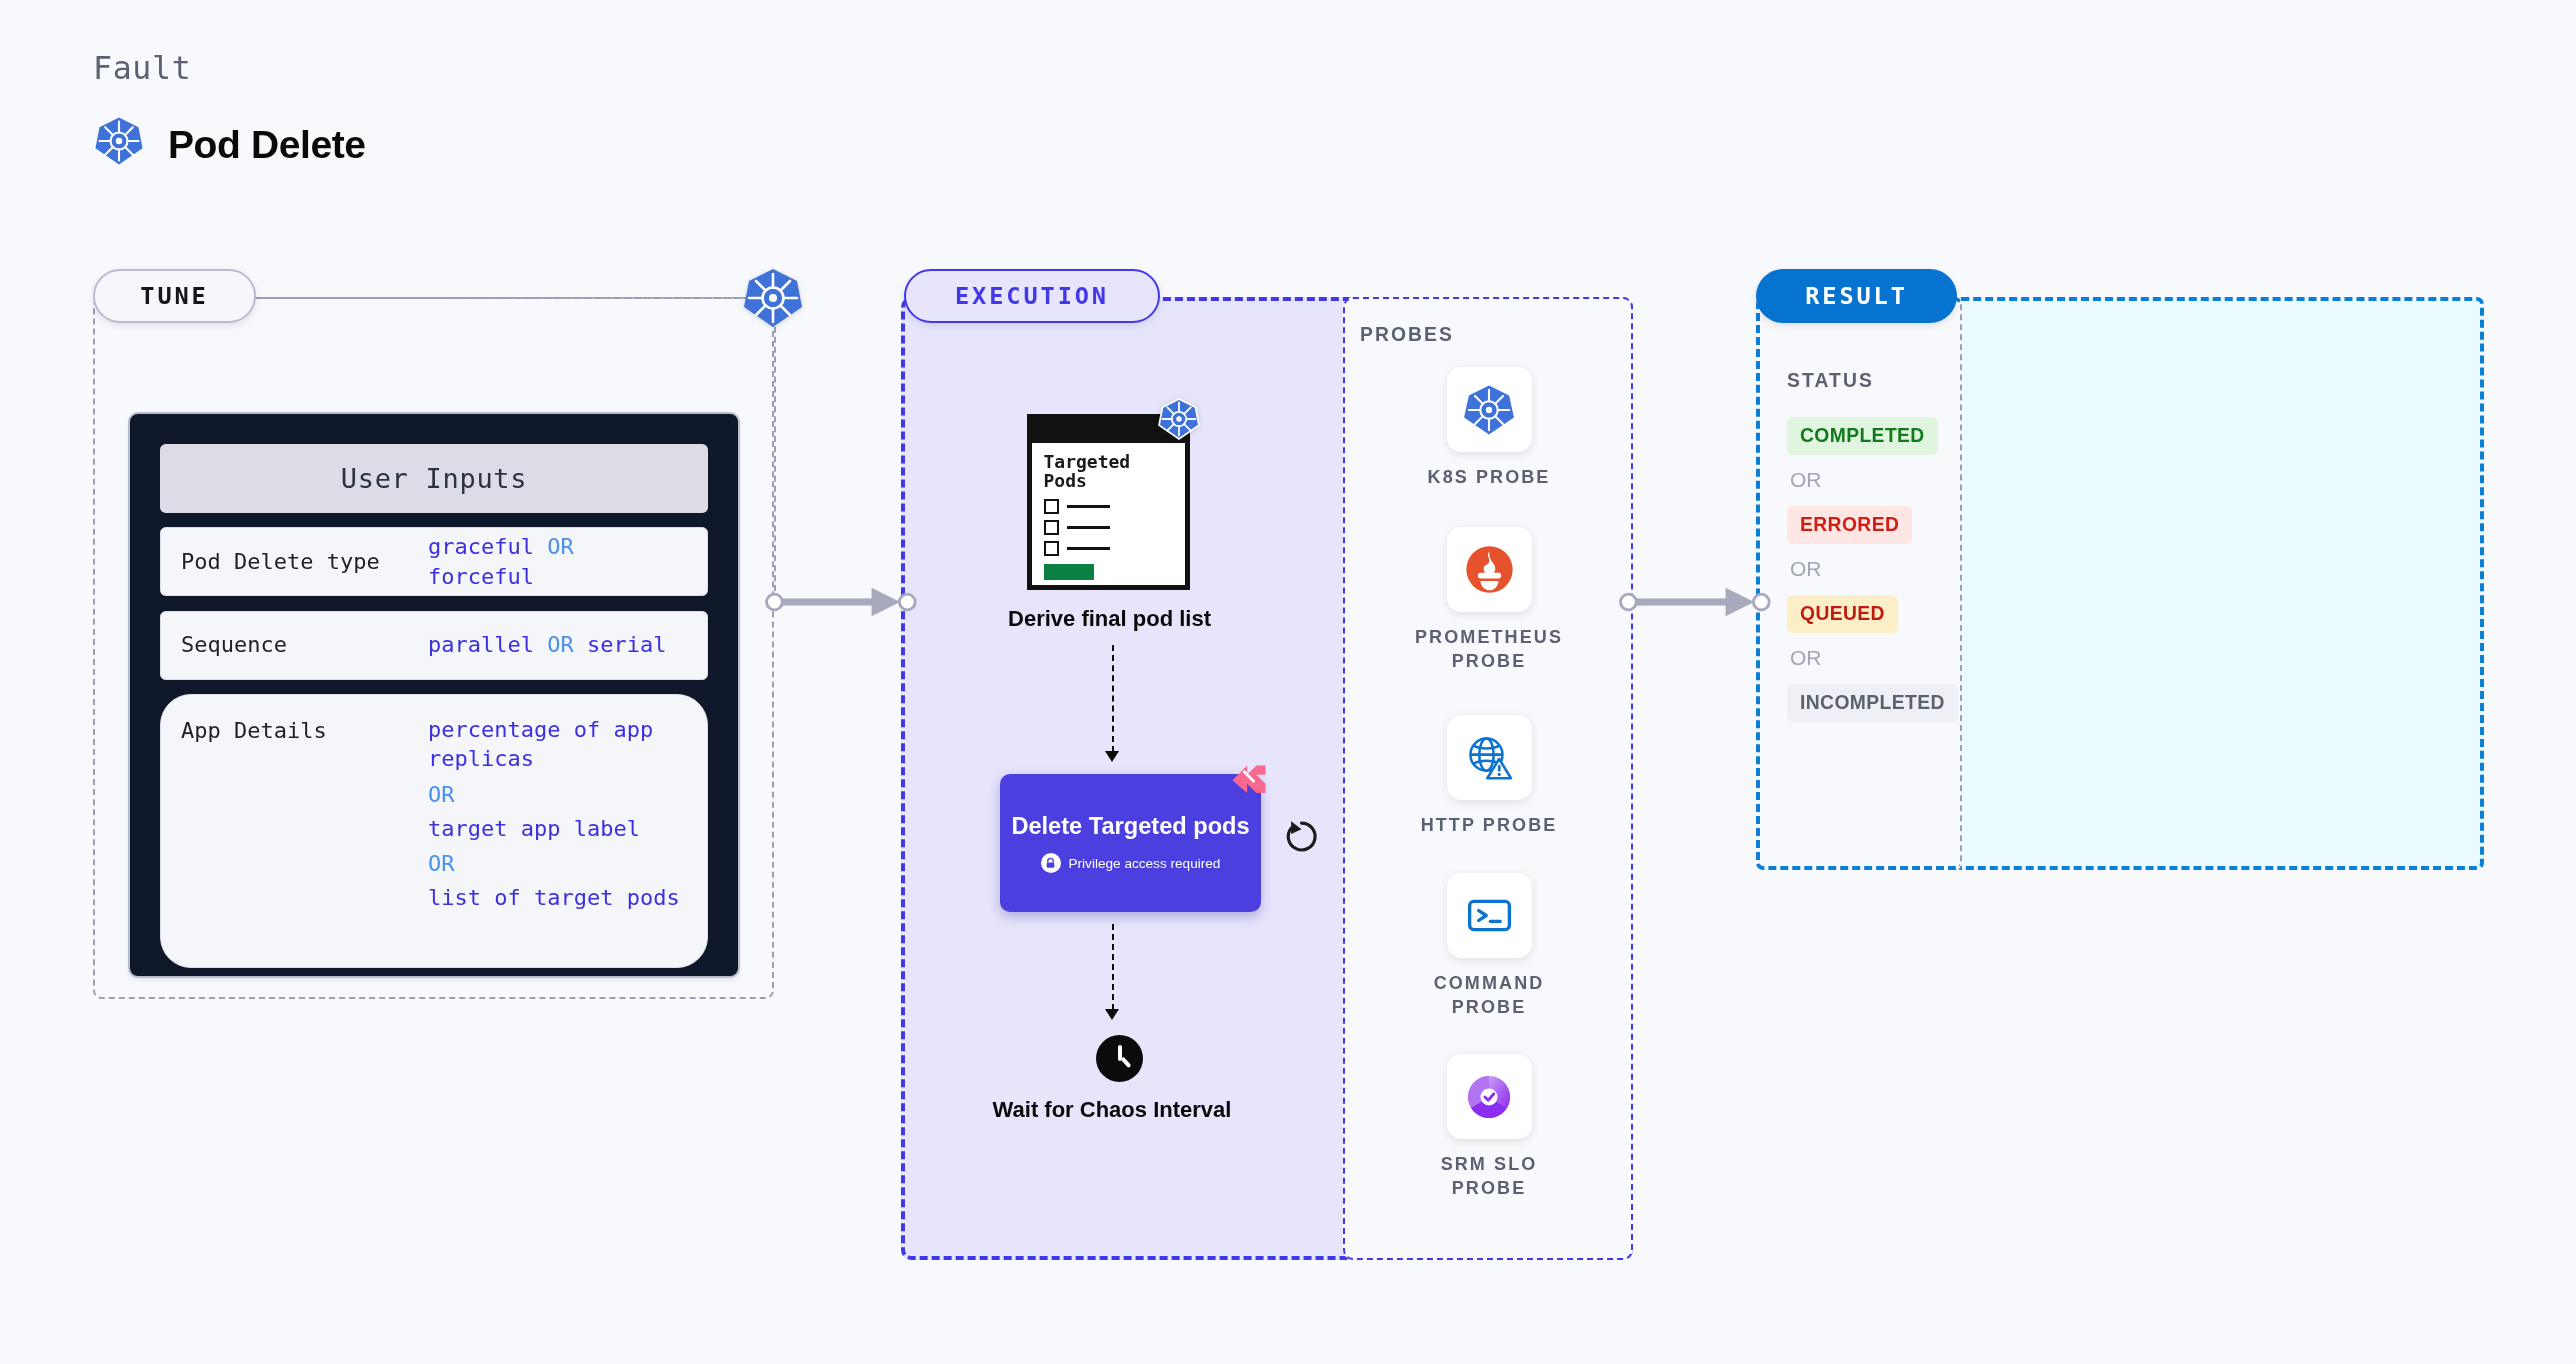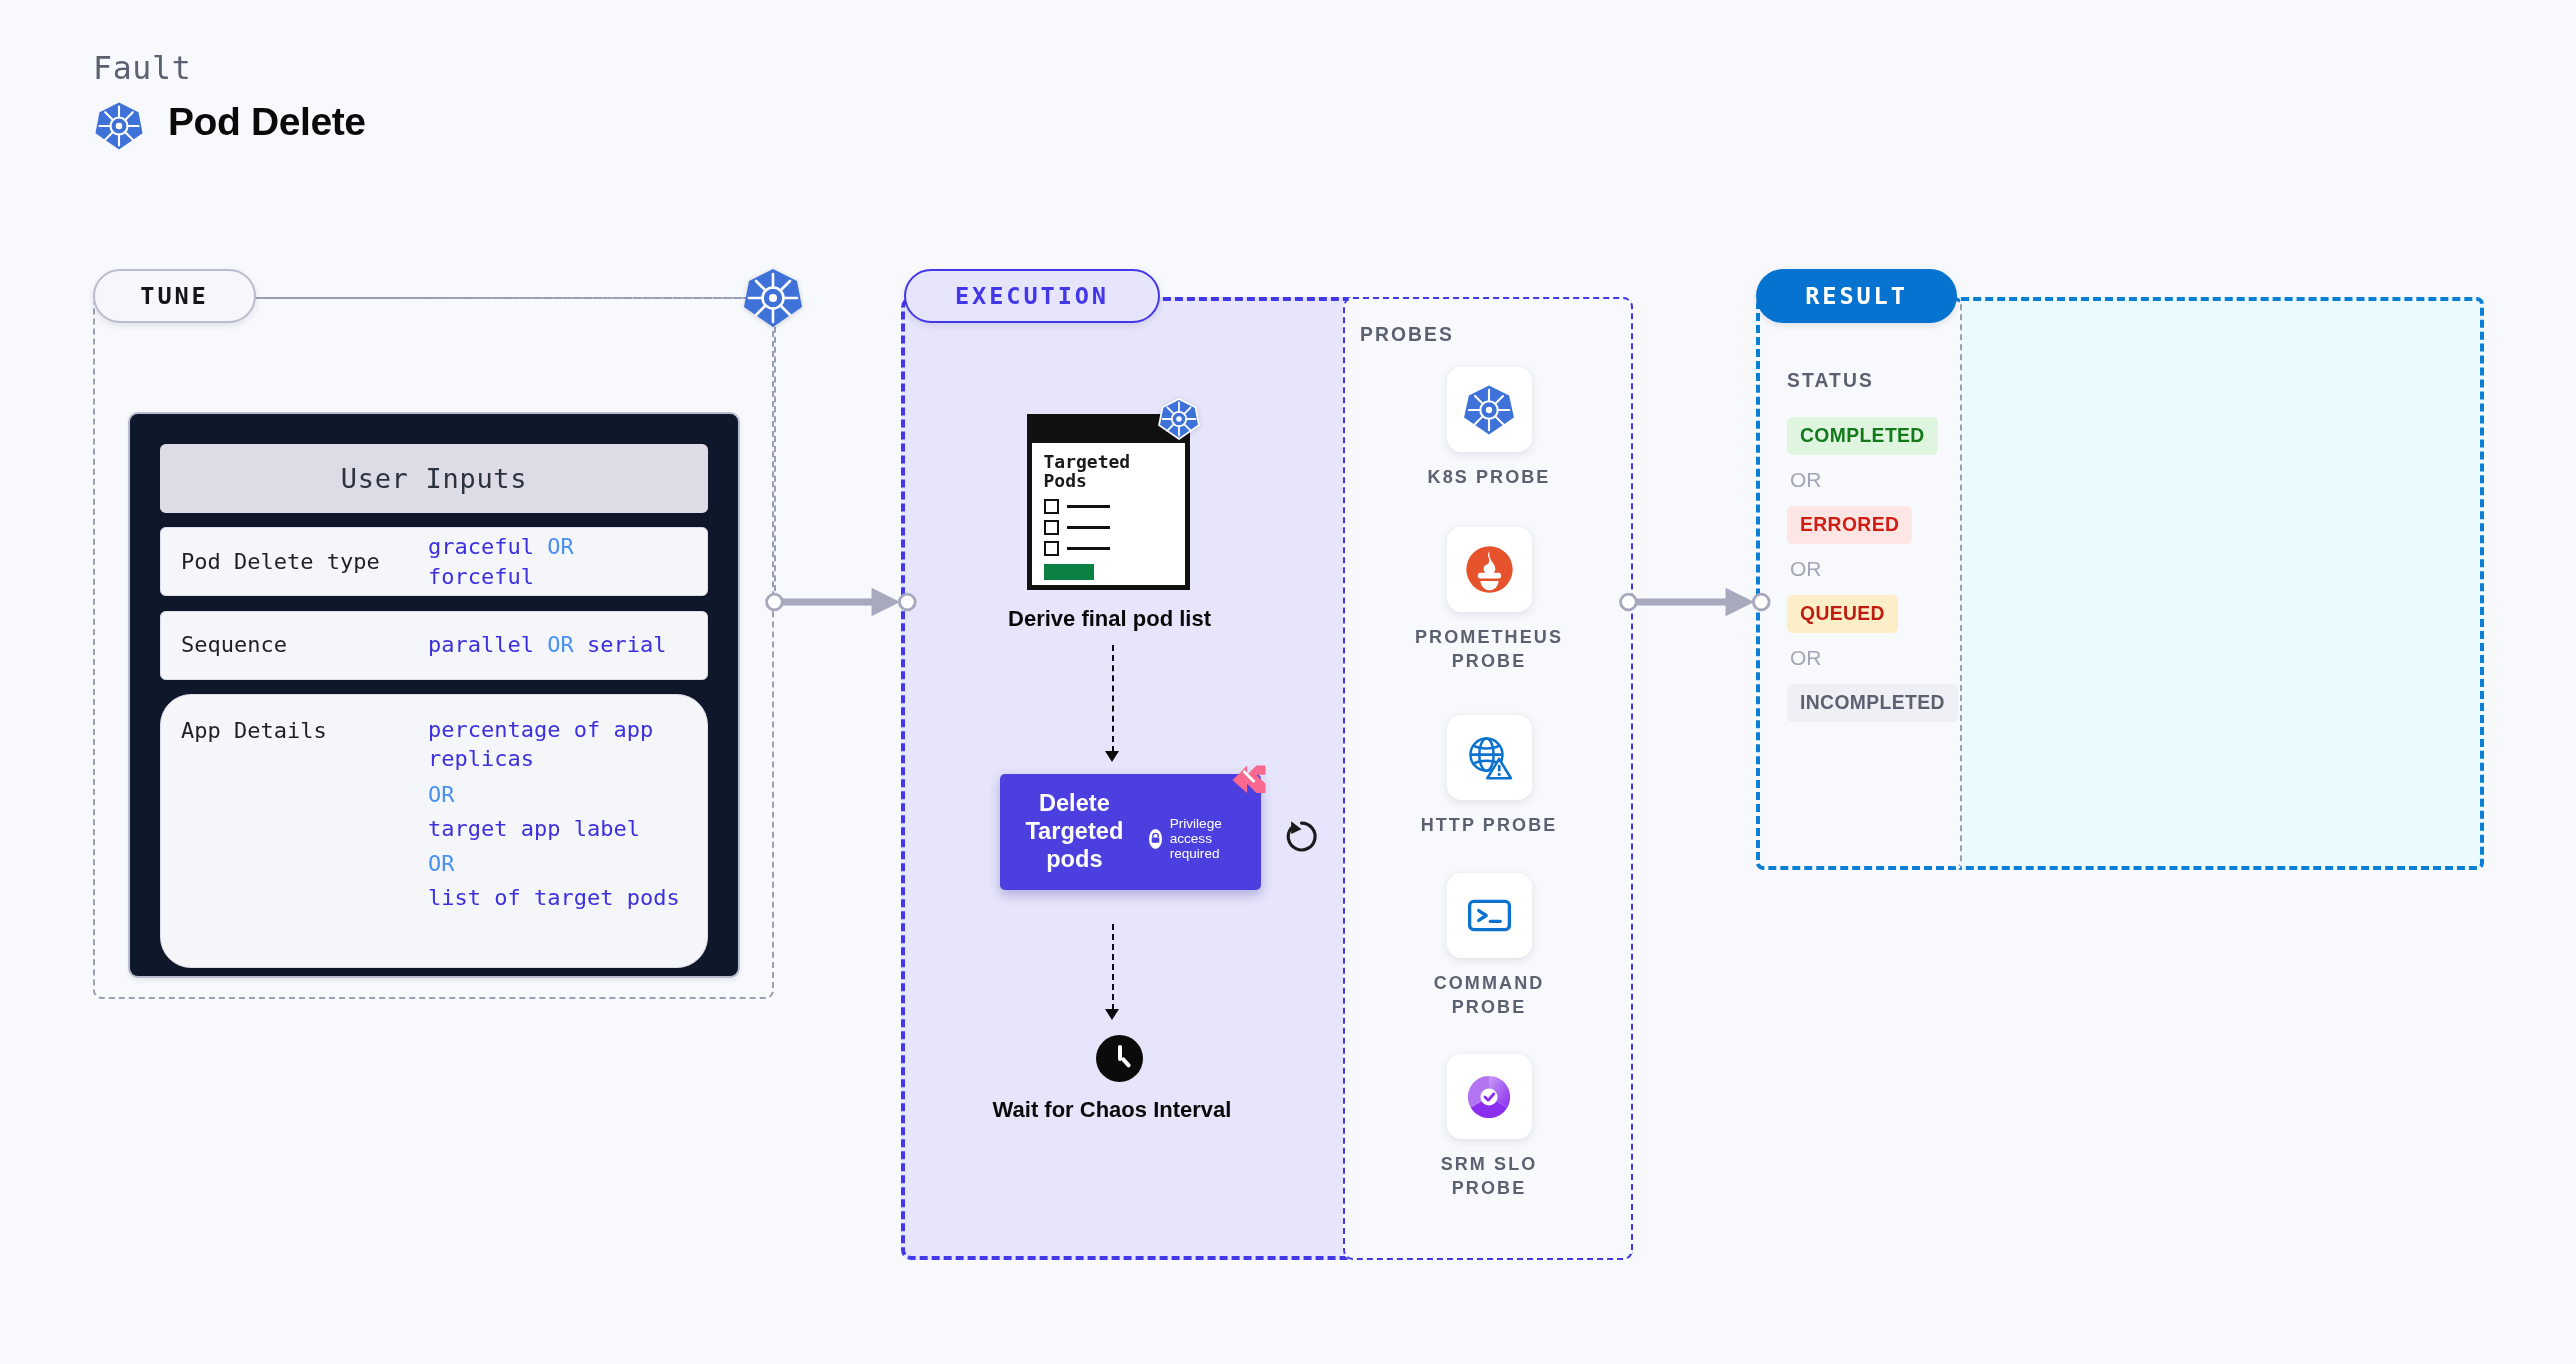--- a/index.html
+++ b/index.html
@@ -10,22 +10,22 @@
     overflow: hidden;
   }
   .stage { position: relative; width: 2576px; height: 1365px; }
 
   
   .fault-label {
     position: absolute; left: 93px; top: 50px;
     font-size: 31.5px; color: #5b6170; letter-spacing: 0.7px;
   }
   .fault-title-row {
-    position: absolute; left: 93px; top: 100px;
-    display: flex; align-items: flex-start; gap: 23px;
+    position: absolute; left: 93px; top: 115px;
+    display: flex; align-items: flex-end; gap: 23px;
   }
   .fault-title {
     font-family: "Liberation Sans", sans-serif;
     font-size: 39px; font-weight: bold; color: #0a0a0a;
     letter-spacing: -0.4px;
   }
 
   
   .pill {
     position: absolute; z-index: 6;
@@ -133,23 +133,23 @@
   .pods-chk { width: 15px; height: 15px; border: 2.1px solid #111; background: #fff; }
   .pods-line { width: 43px; height: 2.9px; background: #111; }
   .pods-green { margin-top: 8.6px; width: 50px; height: 15.8px; background: #0b8043; }
   .node-caption {
     position: absolute; text-align: center;
     font-family: "Liberation Sans", sans-serif;
     font-size: 22px; font-weight: bold; color: #0a0a0a; line-height: 1.25;
   }
 
   .card-delete {
-    position: absolute; left: 1000px; top: 774px; width: 261px; height: 116px;
-    background: #4b3fe0; border-radius: 5px;
-    display: flex; flex-direction: row; align-items: center; justify-content: center;
+    position: absolute; left: 1000px; top: 774px; width: 261px; height: 138px;
+    background: #4b3fe0; border-radius: 10px;
+    display: flex; flex-direction: column; align-items: center; justify-content: center;
     box-shadow: 0 4.3px 11.5px rgba(40,30,140,.28);
   }
   .card-delete-title {
     font-family: "Liberation Sans", sans-serif;
     font-size: 23.6px; font-weight: bold; color: #ffffff; text-align: center; line-height: 1.18;
   }
   .card-delete-sub {
     margin-top: 13px; display: flex; align-items: center; gap: 7.9px;
     font-family: "Liberation Sans", sans-serif; font-size: 13.6px; color: #ffffff;
   }

